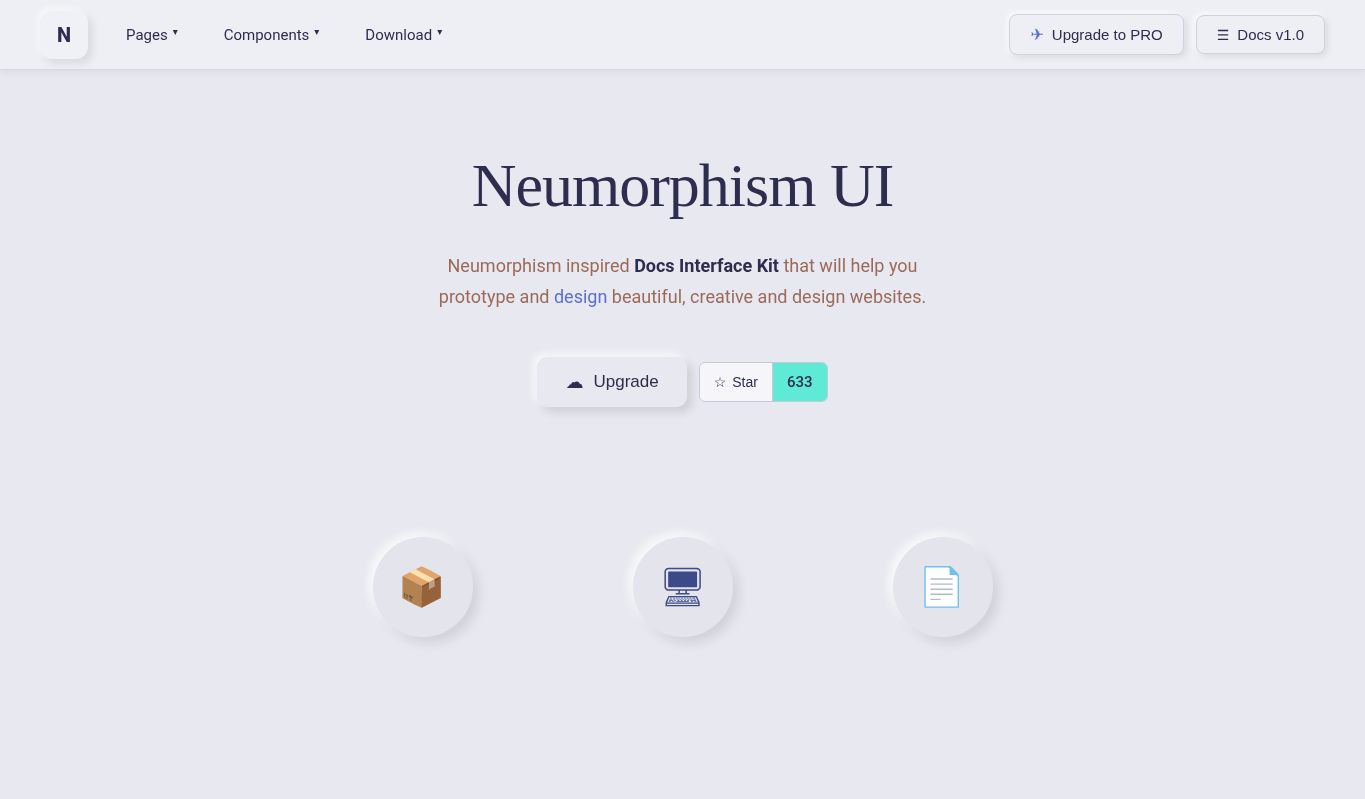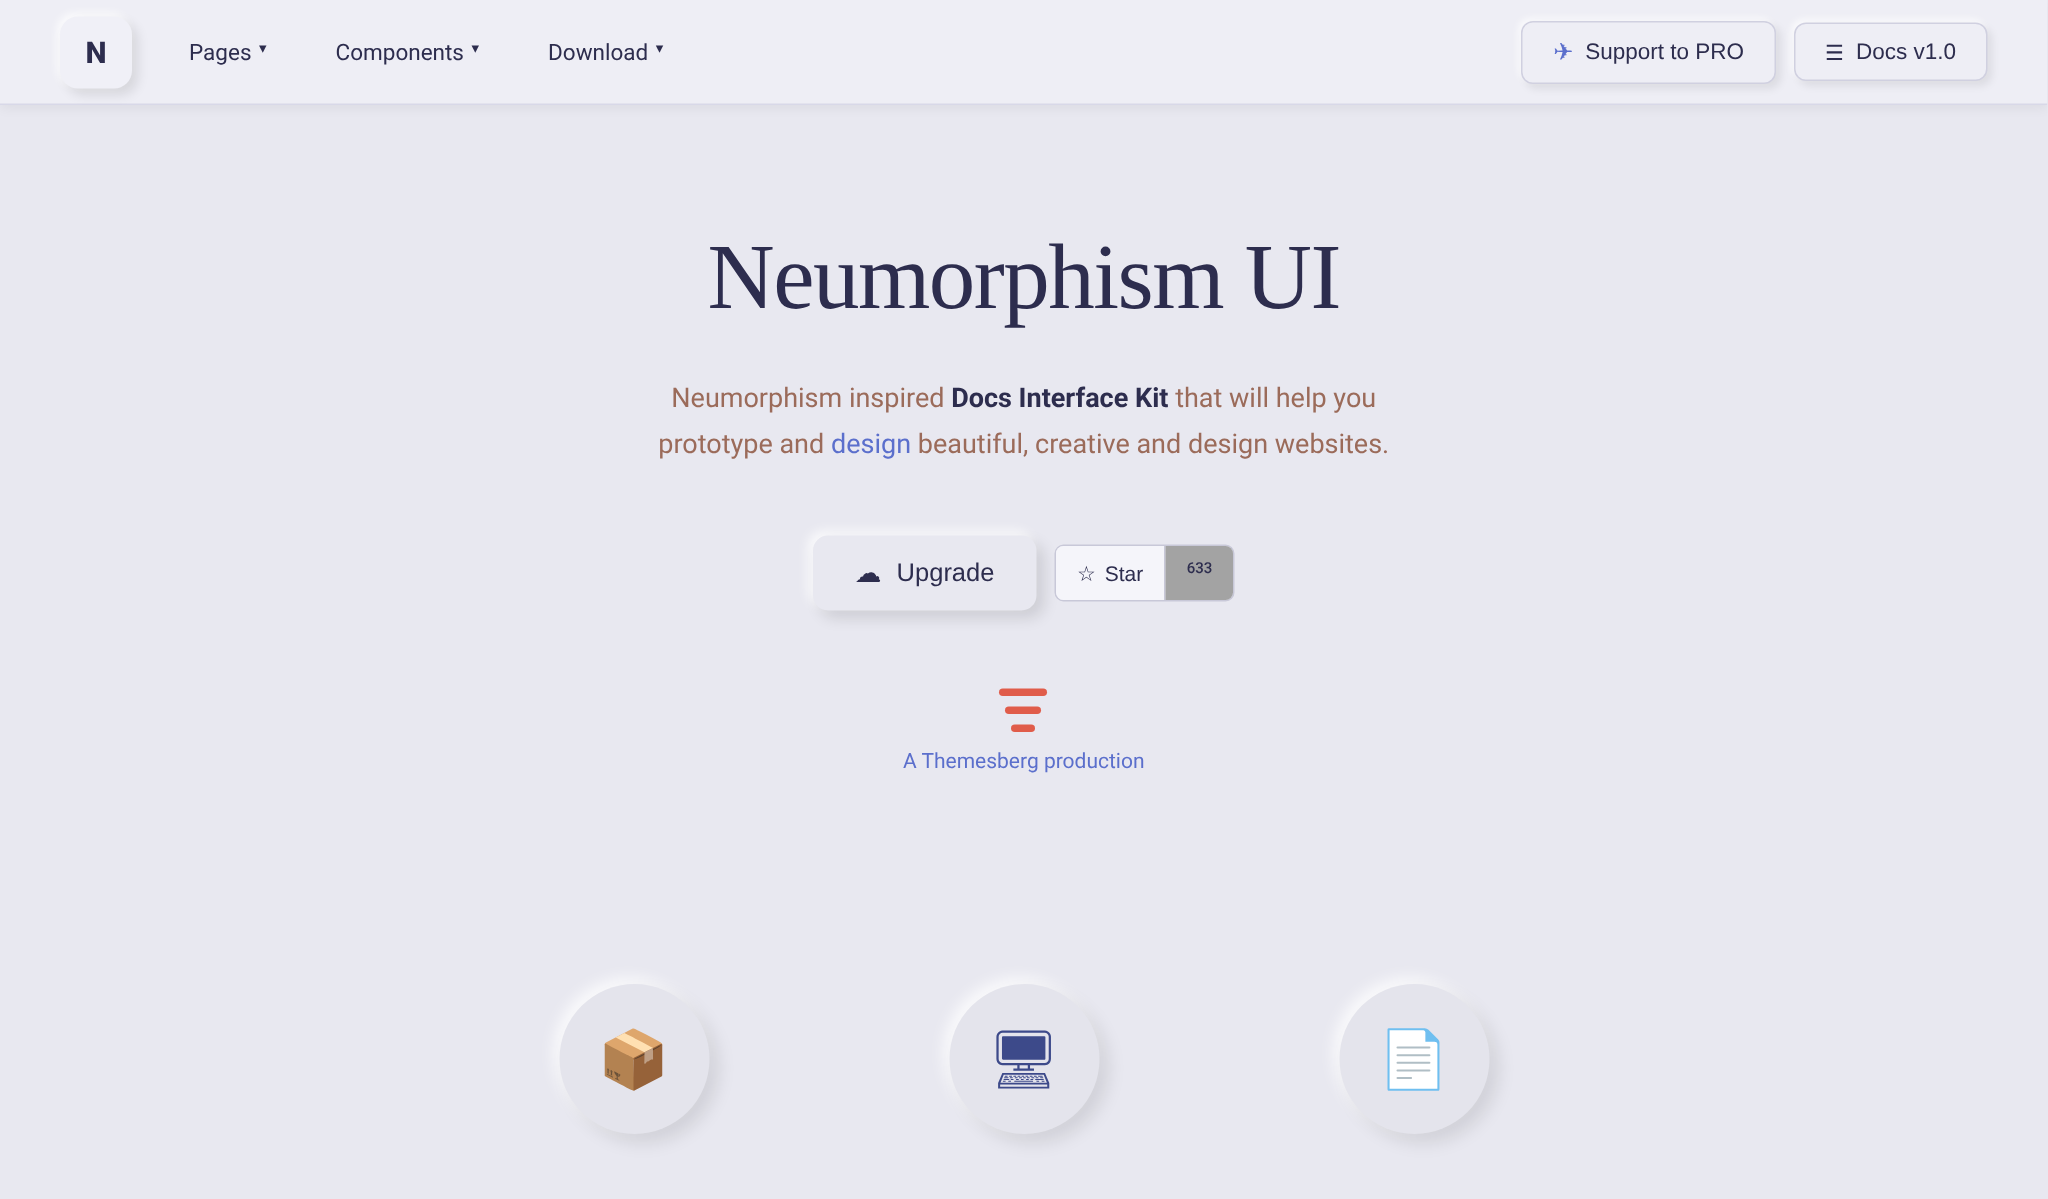--- a/index.html
+++ b/index.html
@@ -193,24 +193,24 @@
       cursor: pointer;
       border-right: 1px solid #c8c8d8;
     }
 
     .star-icon {
       font-size: 14px;
       color: #2d2d4e;
     }
 
     .star-count {
-      background: #a3a3a3;
+      background: #5eead4;
       border: none;
       padding: 10px 14px;
-      font-size: 10px;
+      font-size: 15px;
       color: #2d2d4e;
       font-weight: 500;
     }
 
     
     .themesberg-section {
       display: flex;
       flex-direction: column;
       align-items: center;
       gap: 10px;
@@ -290,21 +290,21 @@
       <span class="nav-chevron">▾</span>
     </a>
     <a class="nav-item">
       <span>Download</span>
       <span class="nav-chevron">▾</span>
     </a>
   </div>
   <div class="navbar-right">
     <button class="btn-upgrade">
       <span class="upgrade-icon">✈</span>
-      <span>Support to PRO</span>
+      <span>Upgrade to PRO</span>
     </button>
     <button class="btn-docs">
       <span class="docs-icon">☰</span>
       <span>Docs v1.0</span>
     </button>
   </div>
 </nav>
 
 <section class="hero">
   <h1 class="hero-title">Neumorphism UI</h1>
@@ -319,28 +319,20 @@
     </button>
     <div class="star-btn-group">
       <button class="btn-star">
         <span class="star-icon">☆</span>
         <span>Star</span>
       </button>
       <span class="star-count">633</span>
     </div>
   </div>
 
-  <div class="themesberg-section">
-    <div class="themesberg-logo">
-      <div class="ts-bar"></div>
-      <div class="ts-bar"></div>
-      <div class="ts-bar"></div>
-    </div>
-    <span class="themesberg-text">A Themesberg production</span>
-  </div>
 </section>
 
 <div class="features-row">
   <div class="feature-icon-circle">
     <span>📦</span>
   </div>
   <div class="feature-icon-circle">
     <span>🖥</span>
   </div>
   <div class="feature-icon-circle">

